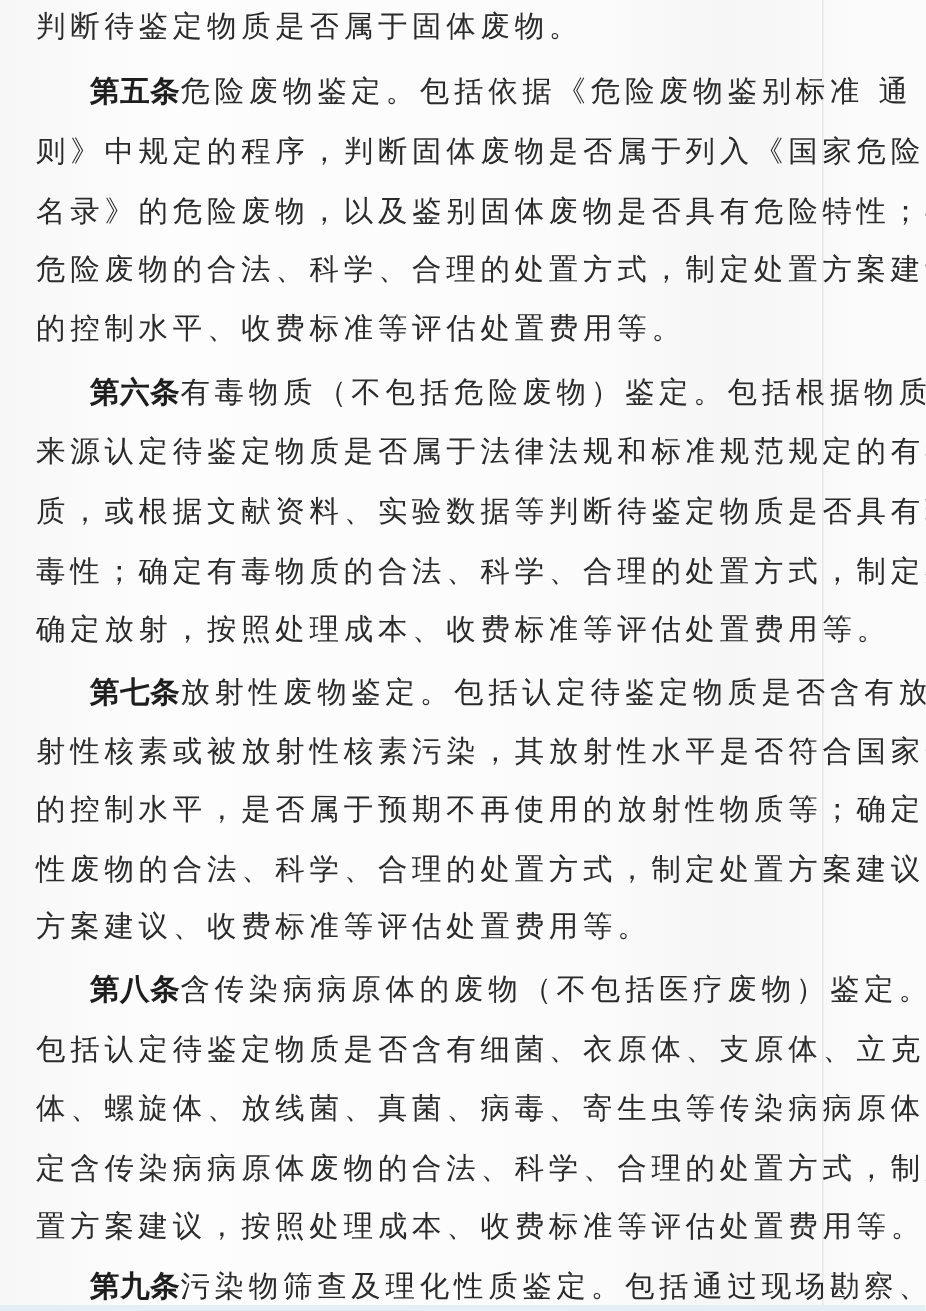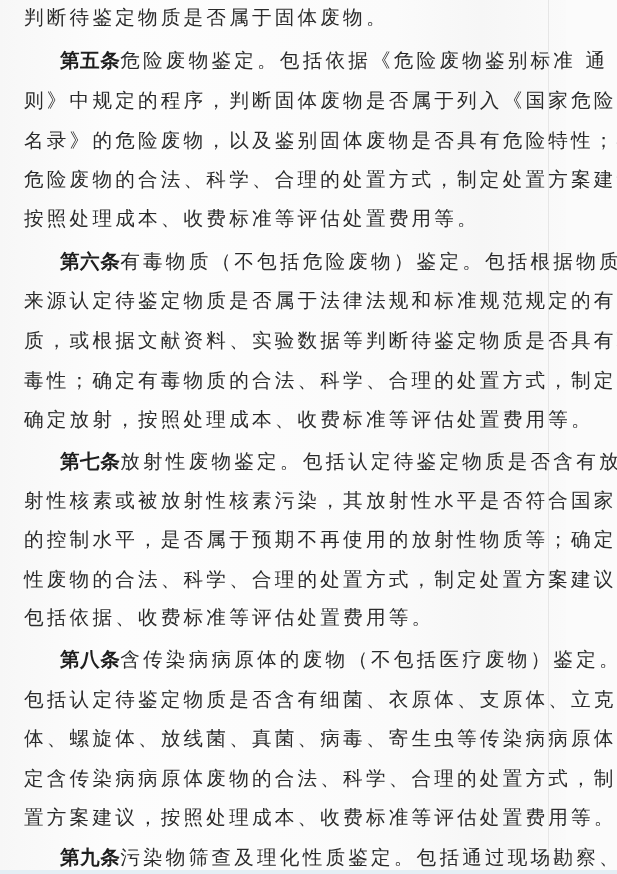--- a/index.html
+++ b/index.html
@@ -69,21 +69,21 @@
   <div class="line" style="top:86px">
     <span>则》中规定的程序，判断固体废物是否属于列入《国家危险废物</span>
   </div>
   <div class="line" style="top:126px">
     <span>名录》的危险废物，以及鉴别固体废物是否具有危险特性；确定</span>
   </div>
   <div class="line" style="top:165px">
     <span>危险废物的合法、科学、合理的处置方式，制定处置方案建议，</span>
   </div>
   <div class="line" style="top:204px">
-    <span>按照处理成本、收费标准等评估处置费用等。</span>
+    <span>的控制水平、收费标准等评估处置费用等。</span>
   </div>
 
   <div class="line indent" style="top:247px">
     <span class="article-no">第六条</span><span>有毒物质（不包括危险废物）鉴定。包括根据物质</span>
   </div>
   <div class="line" style="top:286px">
     <span>来源认定待鉴定物质是否属于法律法规和标准规范规定的有毒物</span>
   </div>
   <div class="line" style="top:326px">
     <span>质，或根据文献资料、实验数据等判断待鉴定物质是否具有环境</span>
@@ -101,21 +101,21 @@
   <div class="line" style="top:486px">
     <span>射性核素或被放射性核素污染，其放射性水平是否符合国家规定</span>
   </div>
   <div class="line" style="top:525px">
     <span>的控制水平，是否属于预期不再使用的放射性物质等；确定放射</span>
   </div>
   <div class="line" style="top:565px">
     <span>性废物的合法、科学、合理的处置方式，制定处置方案建议，按</span>
   </div>
   <div class="line" style="top:603px">
-    <span>包括依据、收费标准等评估处置费用等。</span>
+    <span>方案建议、收费标准等评估处置费用等。</span>
   </div>
 
   <div class="line indent" style="top:645px">
     <span class="article-no">第八条</span><span>含传染病病原体的废物（不包括医疗废物）鉴定。</span>
   </div>
   <div class="line" style="top:685px">
     <span>包括认定待鉴定物质是否含有细菌、衣原体、支原体、立克次氏</span>
   </div>
   <div class="line" style="top:724px">
     <span>体、螺旋体、放线菌、真菌、病毒、寄生虫等传染病病原体；确</span>

